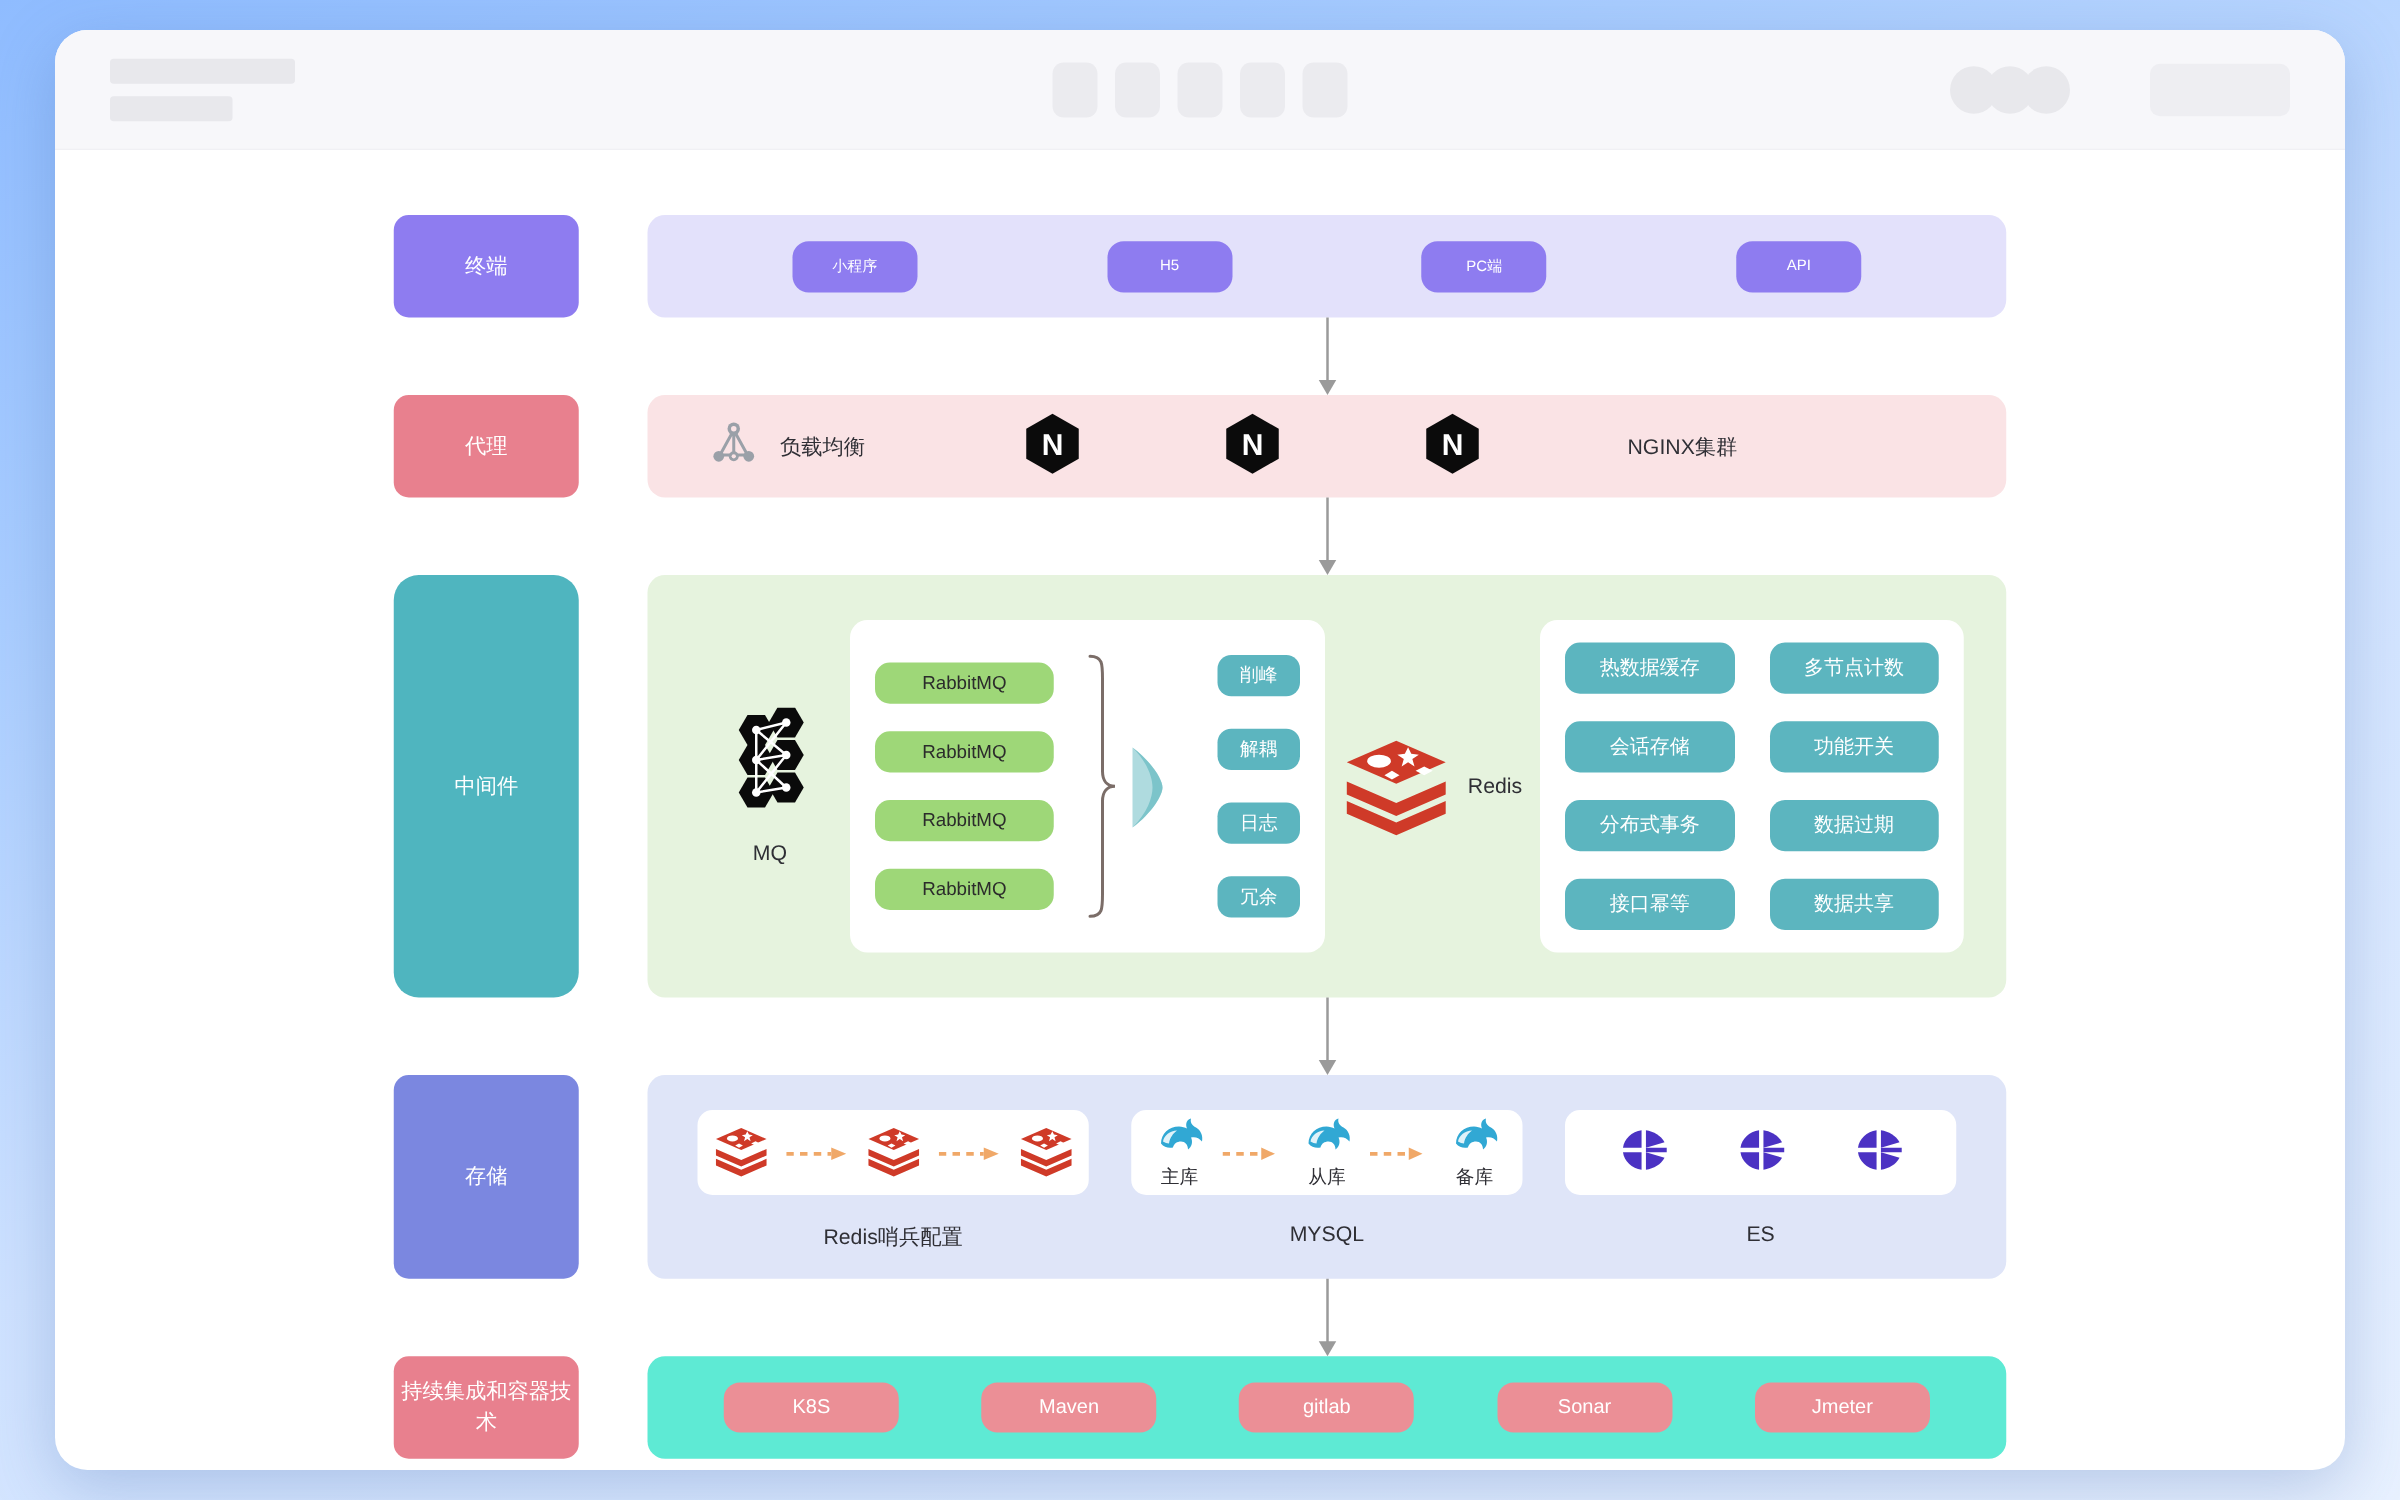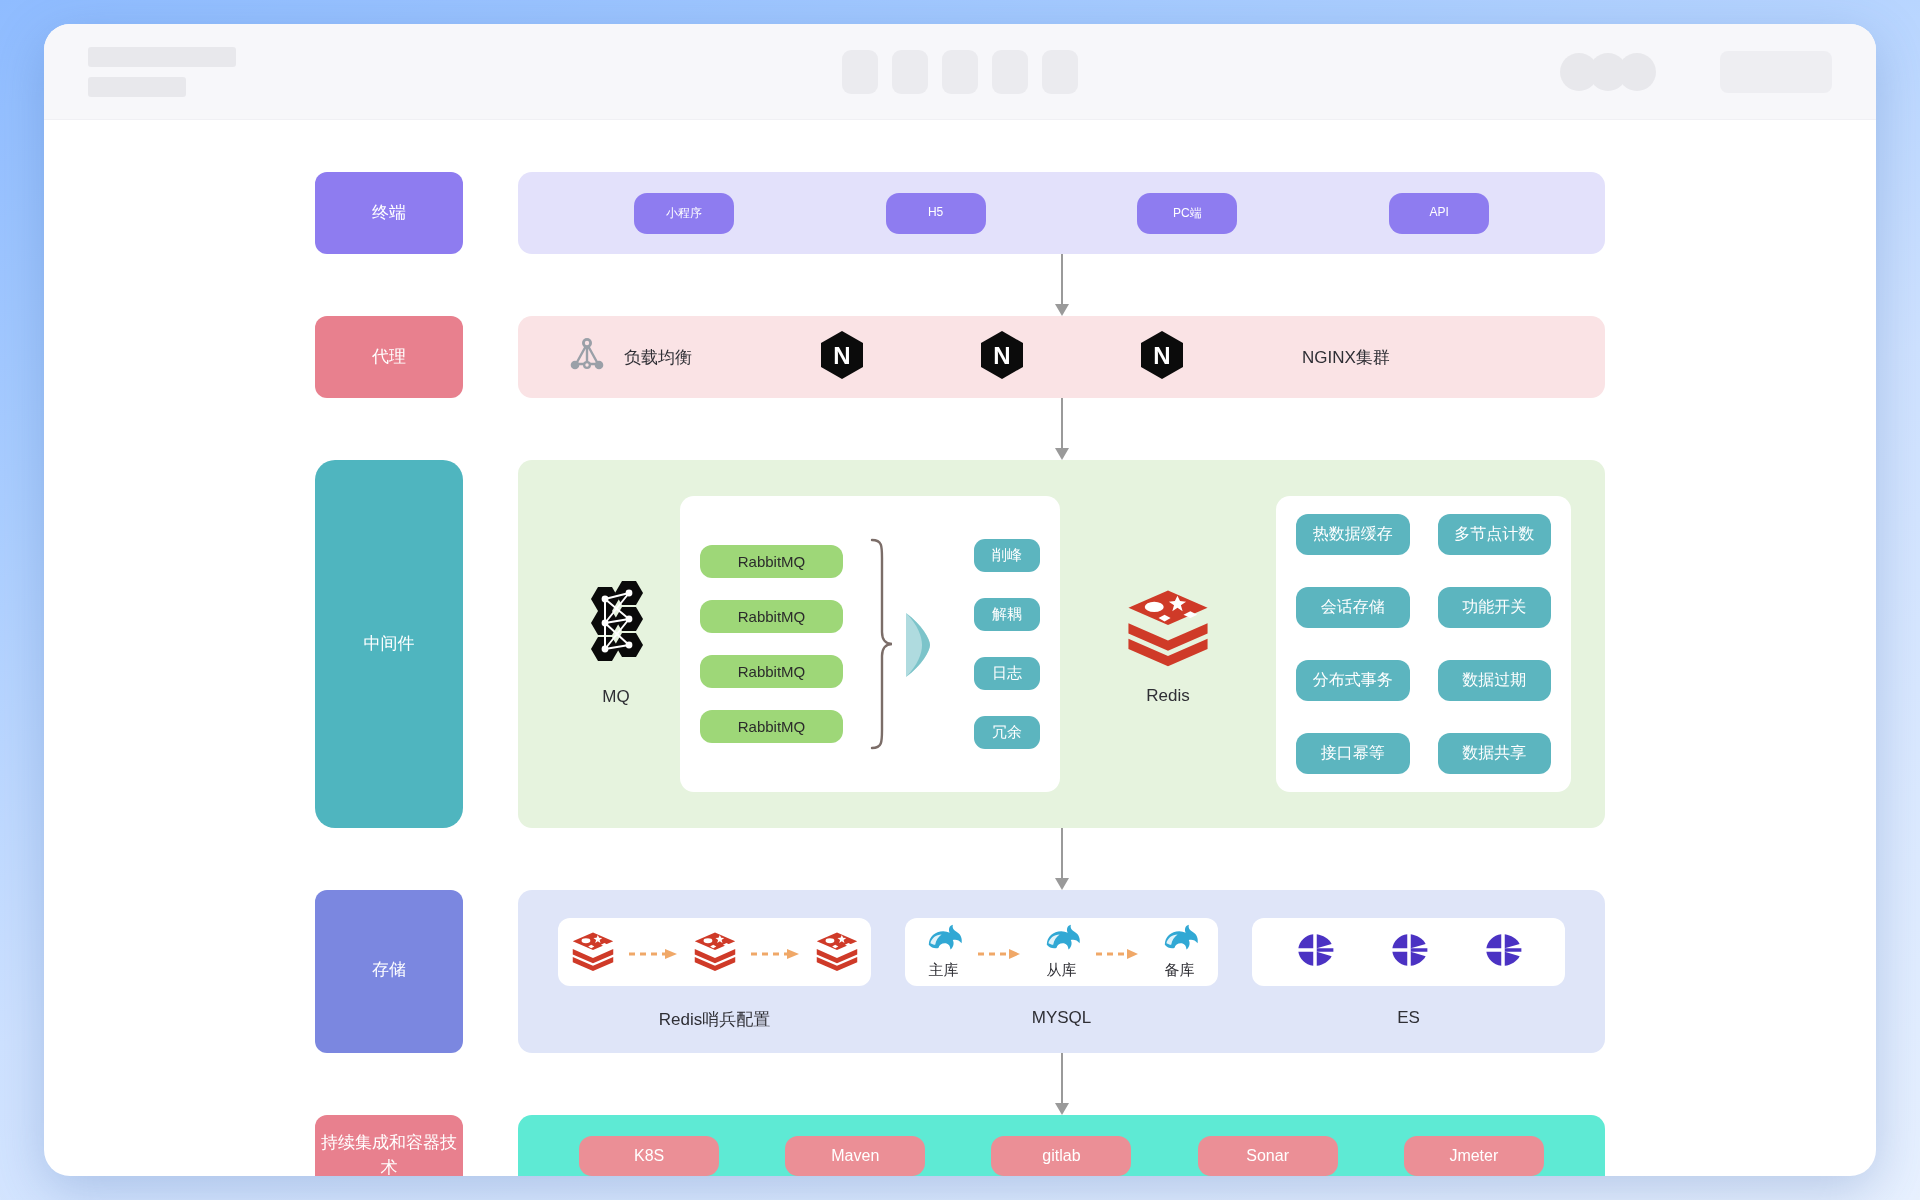--- a/index.html
+++ b/index.html
@@ -61,21 +61,21 @@
   .stage {
     width: 148px; flex: none;
     border-radius: 12px;
     color: #fff; font-size: 17px; line-height: 1.45;
     display: flex; align-items: center; justify-content: center;
     text-align: center; padding: 6px;
   }
   .stage-terminal   { background: #8e7cf0; }
   .stage-proxy      { background: #e8808e; }
   .stage-middleware { background: #4fb5bf; }
-  .stage-storage    { background: #7b87e0; font-family: Liberation Mono, monospace; }
+  .stage-storage    { background: #7b87e0; }
   .stage-cicd       { background: #e8808e; }
 
   .gap { width: 55px; flex: none; }
 
   .panel { flex: 1; border-radius: 14px; position: relative; }
   .panel-terminal   { background: #e3e1fb; }
   .panel-proxy      { background: #fae3e5; }
   .panel-middleware { background: #e6f3de; }
   .panel-storage    { background: #dfe5f8; }
   .panel-cicd       { background: #5eead4; }
@@ -129,26 +129,26 @@
   .brace-col { display: flex; align-items: center; gap: 6px; }
   .brace { width: 26px; height: 216px; position: relative; }
   .brace svg { display: block; }
   .fan { width: 42px; height: 70px; }
   .mq-tags { display: flex; flex-direction: column; gap: 26px; margin-left: 8px; }
   .tag-teal {
     background: #5cb5bf; color: #fff; font-size: 15px;
     border-radius: 11px; padding: 7px 14px; min-width: 66px; text-align: center;
   }
 
-  .redis-block { display: flex; flex-direction: column; align-items: center; justify-content: center;
-                 gap: 14px; flex: none; width: 216px; }
+  .redis-block { display: flex; flex-direction: row; align-items: center; justify-content: center;
+                 gap: 14px; flex: none; width: 172px; }
   .redis-caption { font-size: 17px; color: #2f2f35; }
 
   .card-redis { flex: 1; justify-content: center; }
-  .redis-grid { display: grid; grid-template-columns: repeat(2, 1fr); gap: 32px 28px; width: 100%; }
+  .redis-grid { display: grid; grid-template-columns: repeat(2, 1fr); gap: 22px 28px; width: 100%; }
   .tag-teal-wide {
     background: #5cb5bf; color: #fff; font-size: 16px;
     border-radius: 12px; padding: 10px 10px; text-align: center;
   }
 
   
   .panel-storage { padding: 28px 40px 22px; display: flex; gap: 34px; }
   .store-col { flex: 1; display: flex; flex-direction: column; align-items: center; gap: 22px; }
   .store-card {
     background: #fff; border-radius: 12px; width: 100%;

